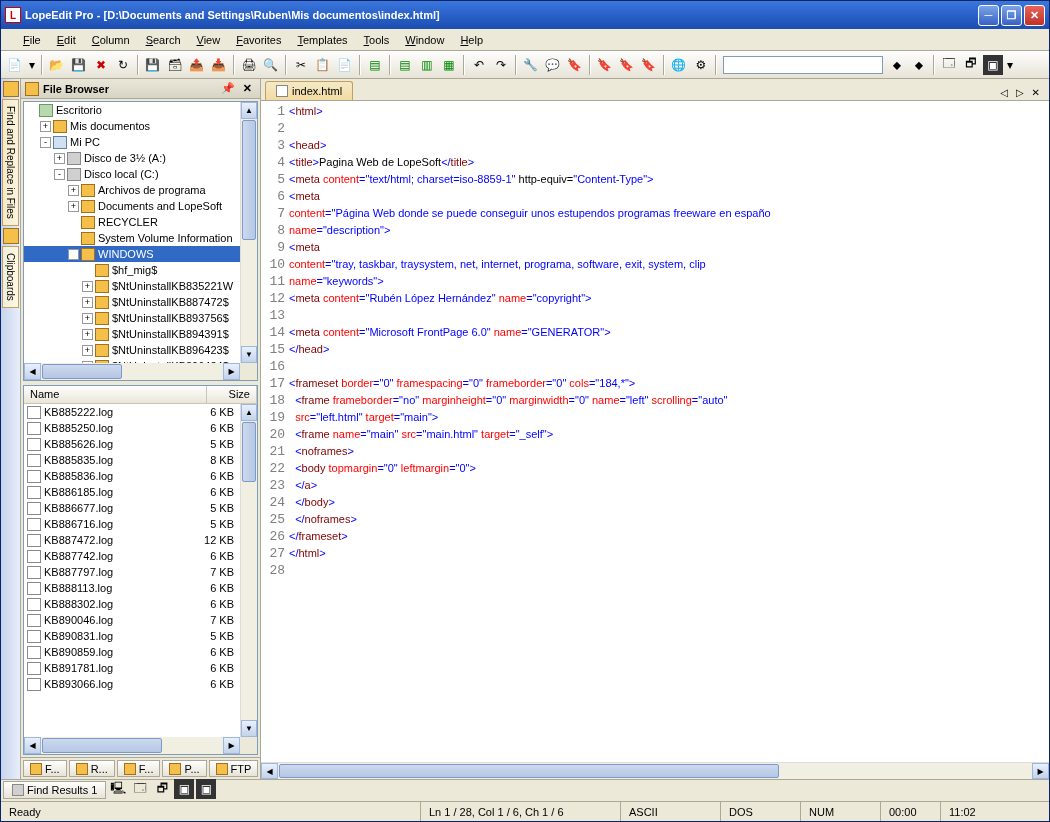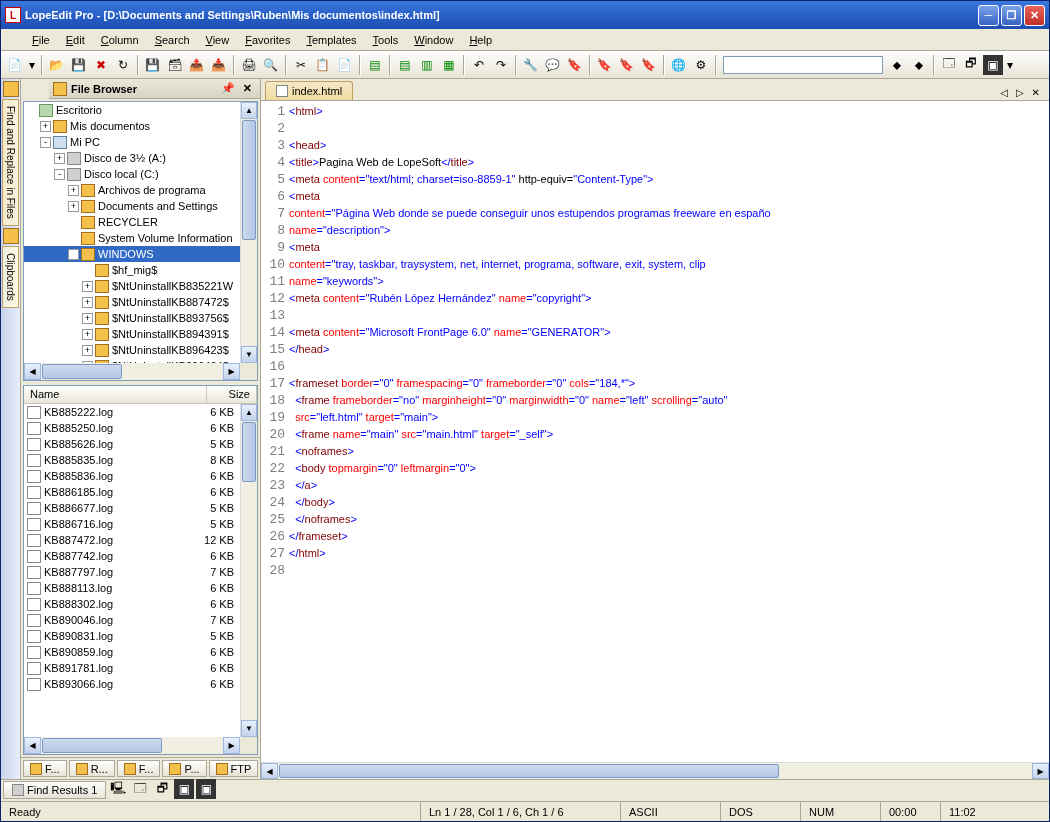--- a/index.html
+++ b/index.html
@@ -3,33 +3,33 @@
 <meta charset="utf-8">
 <style>
 * { box-sizing: border-box; margin: 0; padding: 0; font-family: Tahoma, sans-serif; font-size: 11px; }
 body { width: 1050px; height: 822px; background: #ece9d8; display: flex; flex-direction: column; border: 1px solid #0a246a; overflow: hidden; }
 .titlebar { height: 28px; background: linear-gradient(to bottom, #3b77dd 0%, #2961c9 50%, #1c4db0 100%); display: flex; align-items: center; padding: 0 4px; color: #fff; }
 .titlebar-icon { width: 16px; height: 16px; background: #fff; margin-right: 4px; border: 1px solid #c00; display:flex;align-items:center;justify-content:center;color:#c00;font-weight:bold;font-size:10px; }
 .titlebar-text { flex: 1; font-weight: bold; font-size: 12px; white-space: nowrap; overflow: hidden; }
 .winbtns { display: flex; gap: 2px; }
 .winbtn { width: 21px; height: 21px; background: linear-gradient(to bottom,#7ba4e8,#3862c3); border: 1px solid #fff; border-radius: 3px; display: flex; align-items: center; justify-content: center; color:#fff; font-weight:bold; cursor:pointer; }
 .winbtn.close { background: linear-gradient(to bottom,#e8645a,#c13028); }
-.menubar { height: 22px; background: #ece9d8; display: flex; align-items: center; padding: 0 23px; border-bottom: 1px solid #aca899; text-align: right; }
+.menubar { height: 22px; background: #ece9d8; display: flex; align-items: center; padding: 0 14px; border-bottom: 1px solid #aca899; text-align: right; }
 .menuitem { padding: 2px 8px; cursor: pointer; }
 .menuitem u { text-decoration: underline; }
 .toolbar { height: 28px; background: linear-gradient(to bottom,#fefefe,#e7e3d6); border-bottom: 1px solid #aca899; display: flex; align-items: center; padding: 2px 4px; gap: 2px; overflow:hidden; }
 .tbtn { width: 20px; height: 20px; border: 1px solid transparent; display: flex; align-items: center; justify-content: center; cursor: pointer; font-size:12px; }
 .tsep { width: 2px; height: 20px; border-left: 1px solid #aca899; border-right: 1px solid #fff; margin: 0 2px; }
 .tinput { height: 18px; width: 160px; border: 1px solid #7f9db9; background:#fff; margin:0 2px; }
 .mainarea { flex: 1; display: flex; overflow: hidden; }
 .leftstrip { width: 20px; background: linear-gradient(to right,#c7d4ed,#e8eefb); border-right: 1px solid #aca899; display:flex;flex-direction:column;align-items:center;padding-top:2px;gap:2px; }
 .vtab { writing-mode: vertical-rl; text-orientation: mixed; padding: 6px 2px; background: linear-gradient(to right,#f5e9c7,#f9f3df); border: 1px solid #c0a060; font-size:10px; cursor:pointer; white-space:nowrap; }
 .vtab2 { writing-mode: vertical-rl; padding: 6px 2px; background: linear-gradient(to right,#eed,#fff8e0); border: 1px solid #c0a060; font-size:10px; cursor:pointer; }
 .sidebar { width: 240px; display: flex; flex-direction: column; border-right: 1px solid #aca899; background:#ece9d8; }
-.panel-header { height: 20px; background: linear-gradient(to bottom,#eae7d9,#d8d4c4); border-bottom: 1px solid #aca899; display:flex;align-items:center;padding:0 4px;margin-left:28px; }
+.panel-header { height: 20px; background: linear-gradient(to bottom,#eae7d9,#d8d4c4); border-bottom: 1px solid #aca899; display:flex;align-items:center;padding:0 4px; }
 .panel-header .picon { width:14px;height:14px;margin-right:4px;background:#f5c04a;border:1px solid #a07020; }
 .panel-header-title { flex:1; font-weight:bold; }
 .panel-header .x { cursor:pointer; padding:0 4px; font-weight:bold; }
 .tree { flex:0 0 280px; background:#fff; border:1px solid #7f9db9; margin:2px; overflow:auto; font-size:11px; position:relative; }
 .tree-row { display:flex;align-items:center;height:16px;white-space:nowrap;cursor:pointer; padding-left:2px; }
 .tree-row .exp { width:11px;height:11px;border:1px solid #999;background:#fff;display:flex;align-items:center;justify-content:center;font-size:9px;line-height:9px;margin-right:2px;cursor:pointer; }
 .tree-row .ficon { width:14px;height:13px;margin-right:3px;background:#f5c04a;border:1px solid #a07020;display:inline-block; }
 .tree-row .ficon.drive { background:#d0d0d0;border-color:#888; }
 .tree-row .ficon.pc { background:#cfe0f0;border-color:#6080a0; }
 .tree-row .ficon.desk { background:#b8d8b0;border-color:#6a9a60; }
@@ -200,21 +200,21 @@
           <span>Disco local (C:)</span>
         </div>
         <div class="tree-row" style="padding-left: 44px;">
           <div class="exp">+</div>
           <div class="ficon "></div>
           <span>Archivos de programa</span>
         </div>
         <div class="tree-row" style="padding-left: 44px;">
           <div class="exp">+</div>
           <div class="ficon "></div>
-          <span>Documents and Settings</span>
+          <span>Documents and LopeSoft</span>
         </div>
         <div class="tree-row" style="padding-left: 44px;">
           <div style="width:13px;"></div>
           <div class="ficon "></div>
           <span>RECYCLER</span>
         </div>
         <div class="tree-row" style="padding-left: 44px;">
           <div style="width:13px;"></div>
           <div class="ficon "></div>
           <span>System Volume Information</span>

